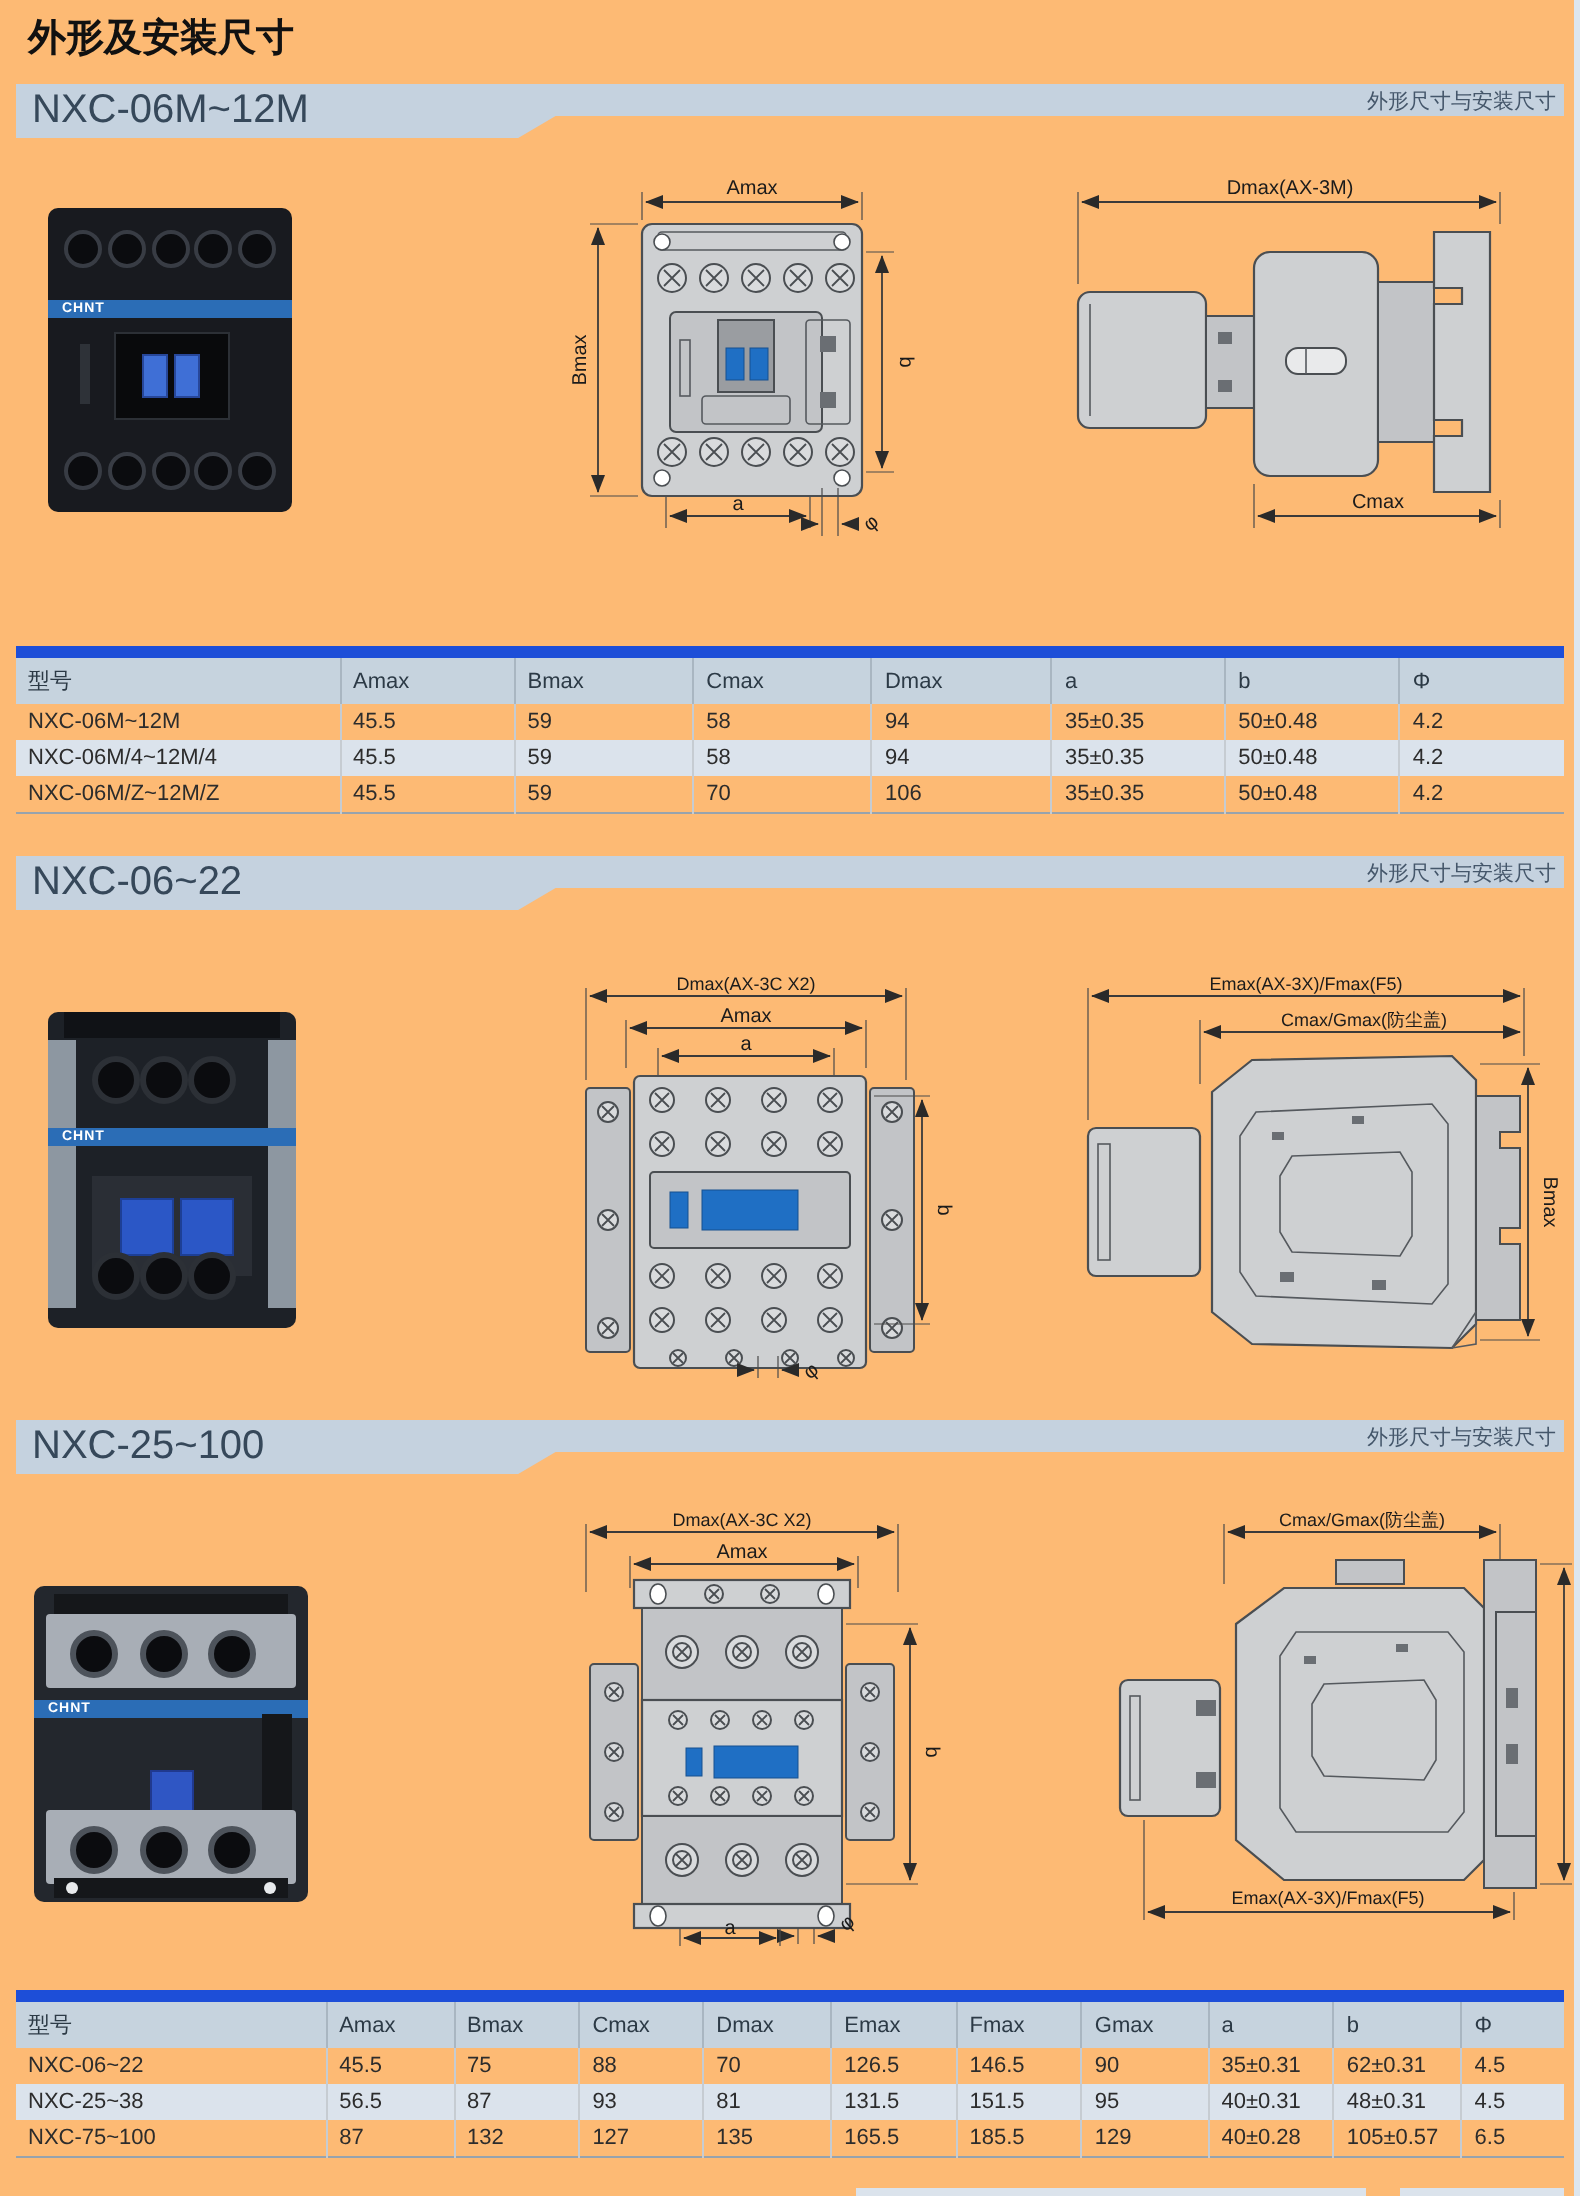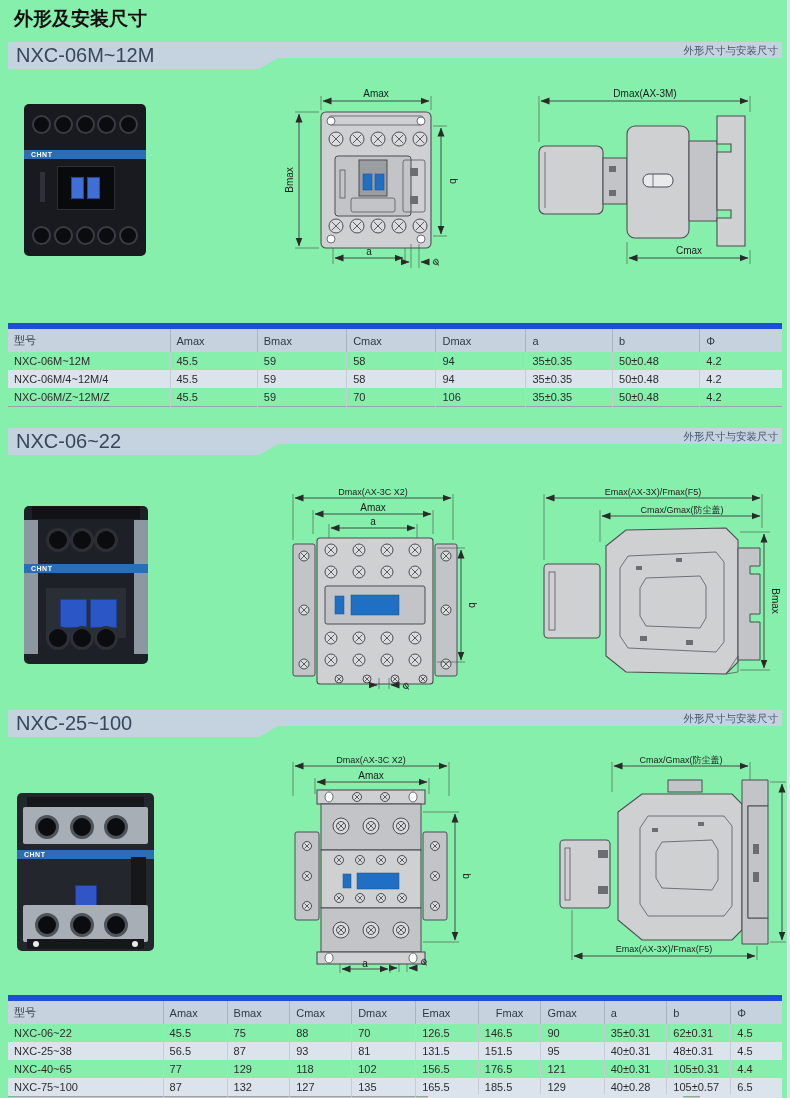--- a/index.html
+++ b/index.html
@@ -1,16 +1,16 @@
 <!DOCTYPE html>
 <html><head>
 <meta charset="utf-8">
 <style>
   html,body { margin:0; padding:0; background:#fff; }
-  .page { position:relative; width:790px; height:1098px; background:#86efac;
+  .page { position:relative; width:790px; height:1098px; background:#fdba74;
           font-family:"Liberation Sans", sans-serif; overflow:hidden;
           border-right:3px solid #dde6ee; box-sizing:border-box; }
   .page-title { position:absolute; left:14px; top:6px; font-size:19px; font-weight:bold; color:#111; margin:0; }
 
   section { position:absolute; left:0; width:790px; }
   .sec-head { position:absolute; left:0; top:0; width:790px; height:28px; }
   .sec-head .strip { position:absolute; left:8px; width:774px; top:0; height:16px; background:#c5d2df; }
   .sec-head .tab { position:absolute; left:8px; top:0; width:270px; height:27px; background:#c5d2df;
                    clip-path:polygon(0 0,100% 0,100% 59%,93% 100%,0 100%); }
   .sec-head .title { position:absolute; left:16px; top:0; line-height:26px; font-size:20px; color:#36485a; }
@@ -489,21 +489,21 @@
 
     <table style="top:285px;">
         <thead>
           <tr>
             <th style="width: 22.1%;">型号</th>
             <th style="width: 8.1%;">Amax</th>
             <th style="width: 7.9%;">Bmax</th>
             <th style="width: 7.8%;">Cmax</th>
             <th style="width: 8.1%;">Dmax</th>
             <th style="width: 7.9%;">Emax</th>
-            <th style="width: 7.9%; text-align: center;">Fmax</th>
+            <th style="width: 7.9%;">Fmax</th>
             <th style="width: 8%;">Gmax</th>
             <th style="width: 7.9%;">a</th>
             <th style="width: 8.1%;">b</th>
             <th style="width: 6.2%;">Φ</th>
           </tr>
         </thead>
         <tbody>
           <tr>
             <td>NXC-06~22</td>
             <td>45.5</td>
@@ -524,33 +524,20 @@
             <td>93</td>
             <td>81</td>
             <td>131.5</td>
             <td>151.5</td>
             <td>95</td>
             <td>40±0.31</td>
             <td>48±0.31</td>
             <td>4.5</td>
           </tr>
           <tr>
-            <td>NXC-40~65</td>
-            <td>77</td>
-            <td>129</td>
-            <td>118</td>
-            <td>102</td>
-            <td>156.5</td>
-            <td>176.5</td>
-            <td>121</td>
-            <td>40±0.31</td>
-            <td>105±0.31</td>
-            <td>4.4</td>
-          </tr>
-          <tr>
             <td>NXC-75~100</td>
             <td>87</td>
             <td>132</td>
             <td>127</td>
             <td>135</td>
             <td>165.5</td>
             <td>185.5</td>
             <td>129</td>
             <td>40±0.28</td>
             <td>105±0.57</td>

